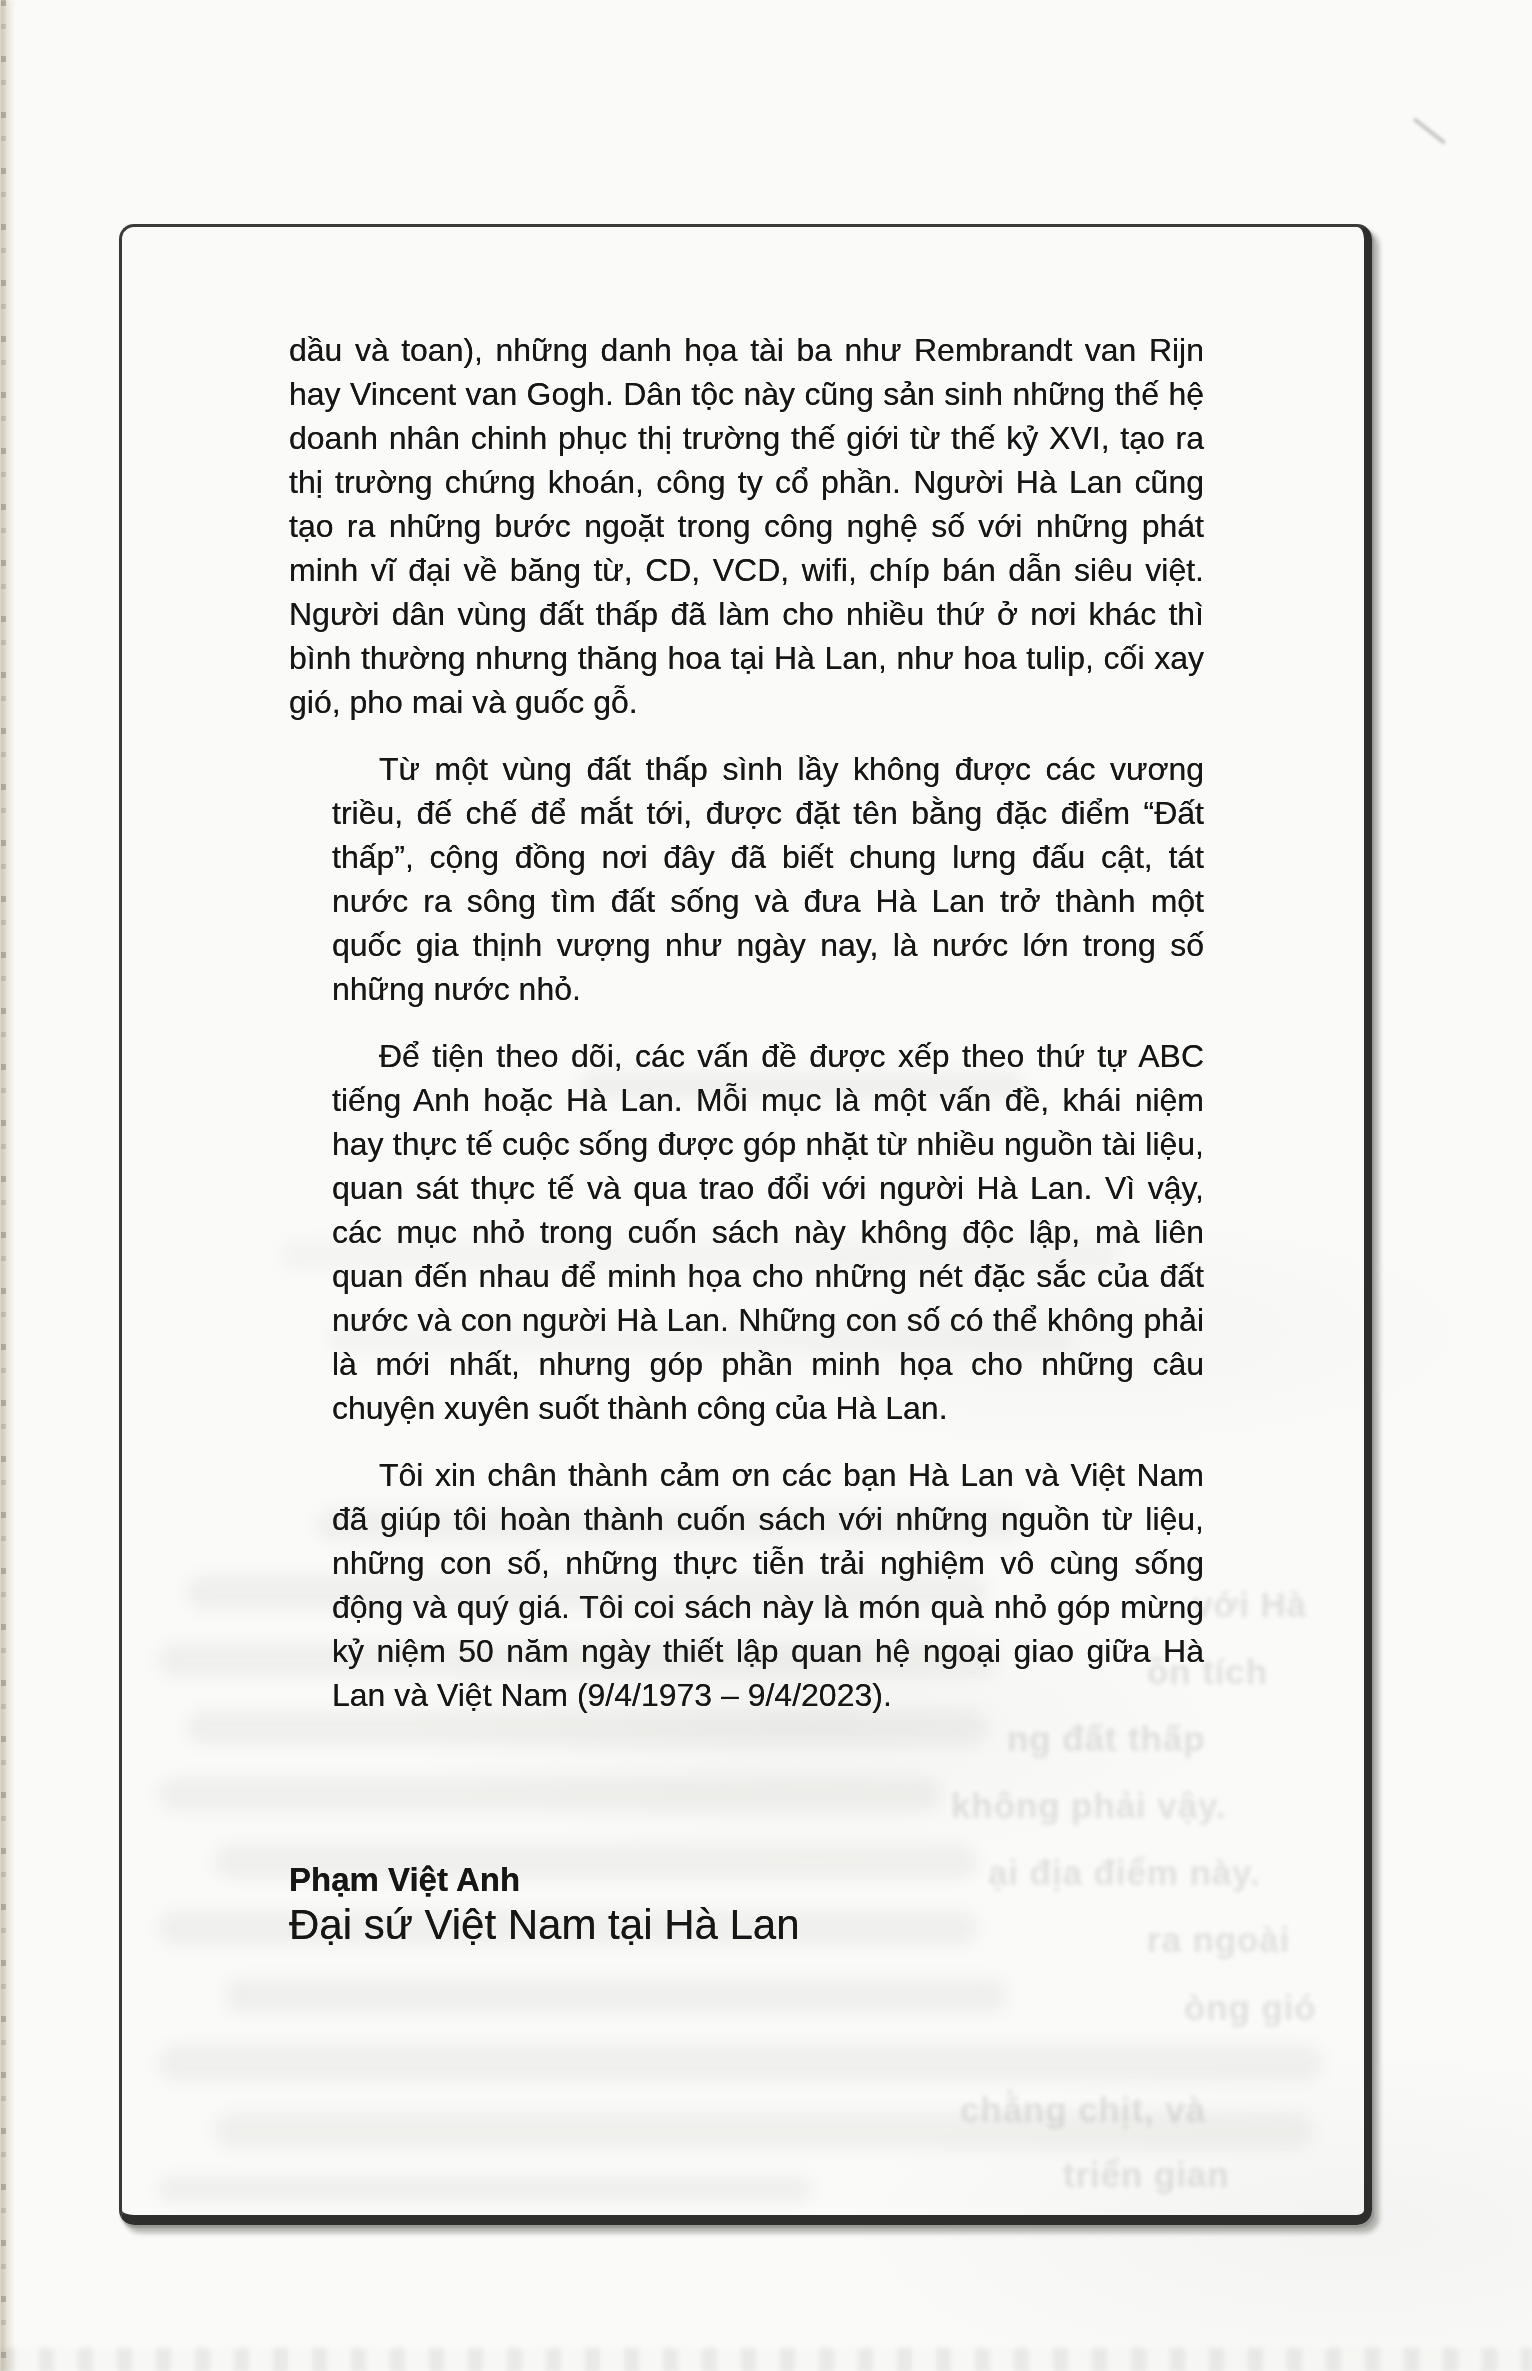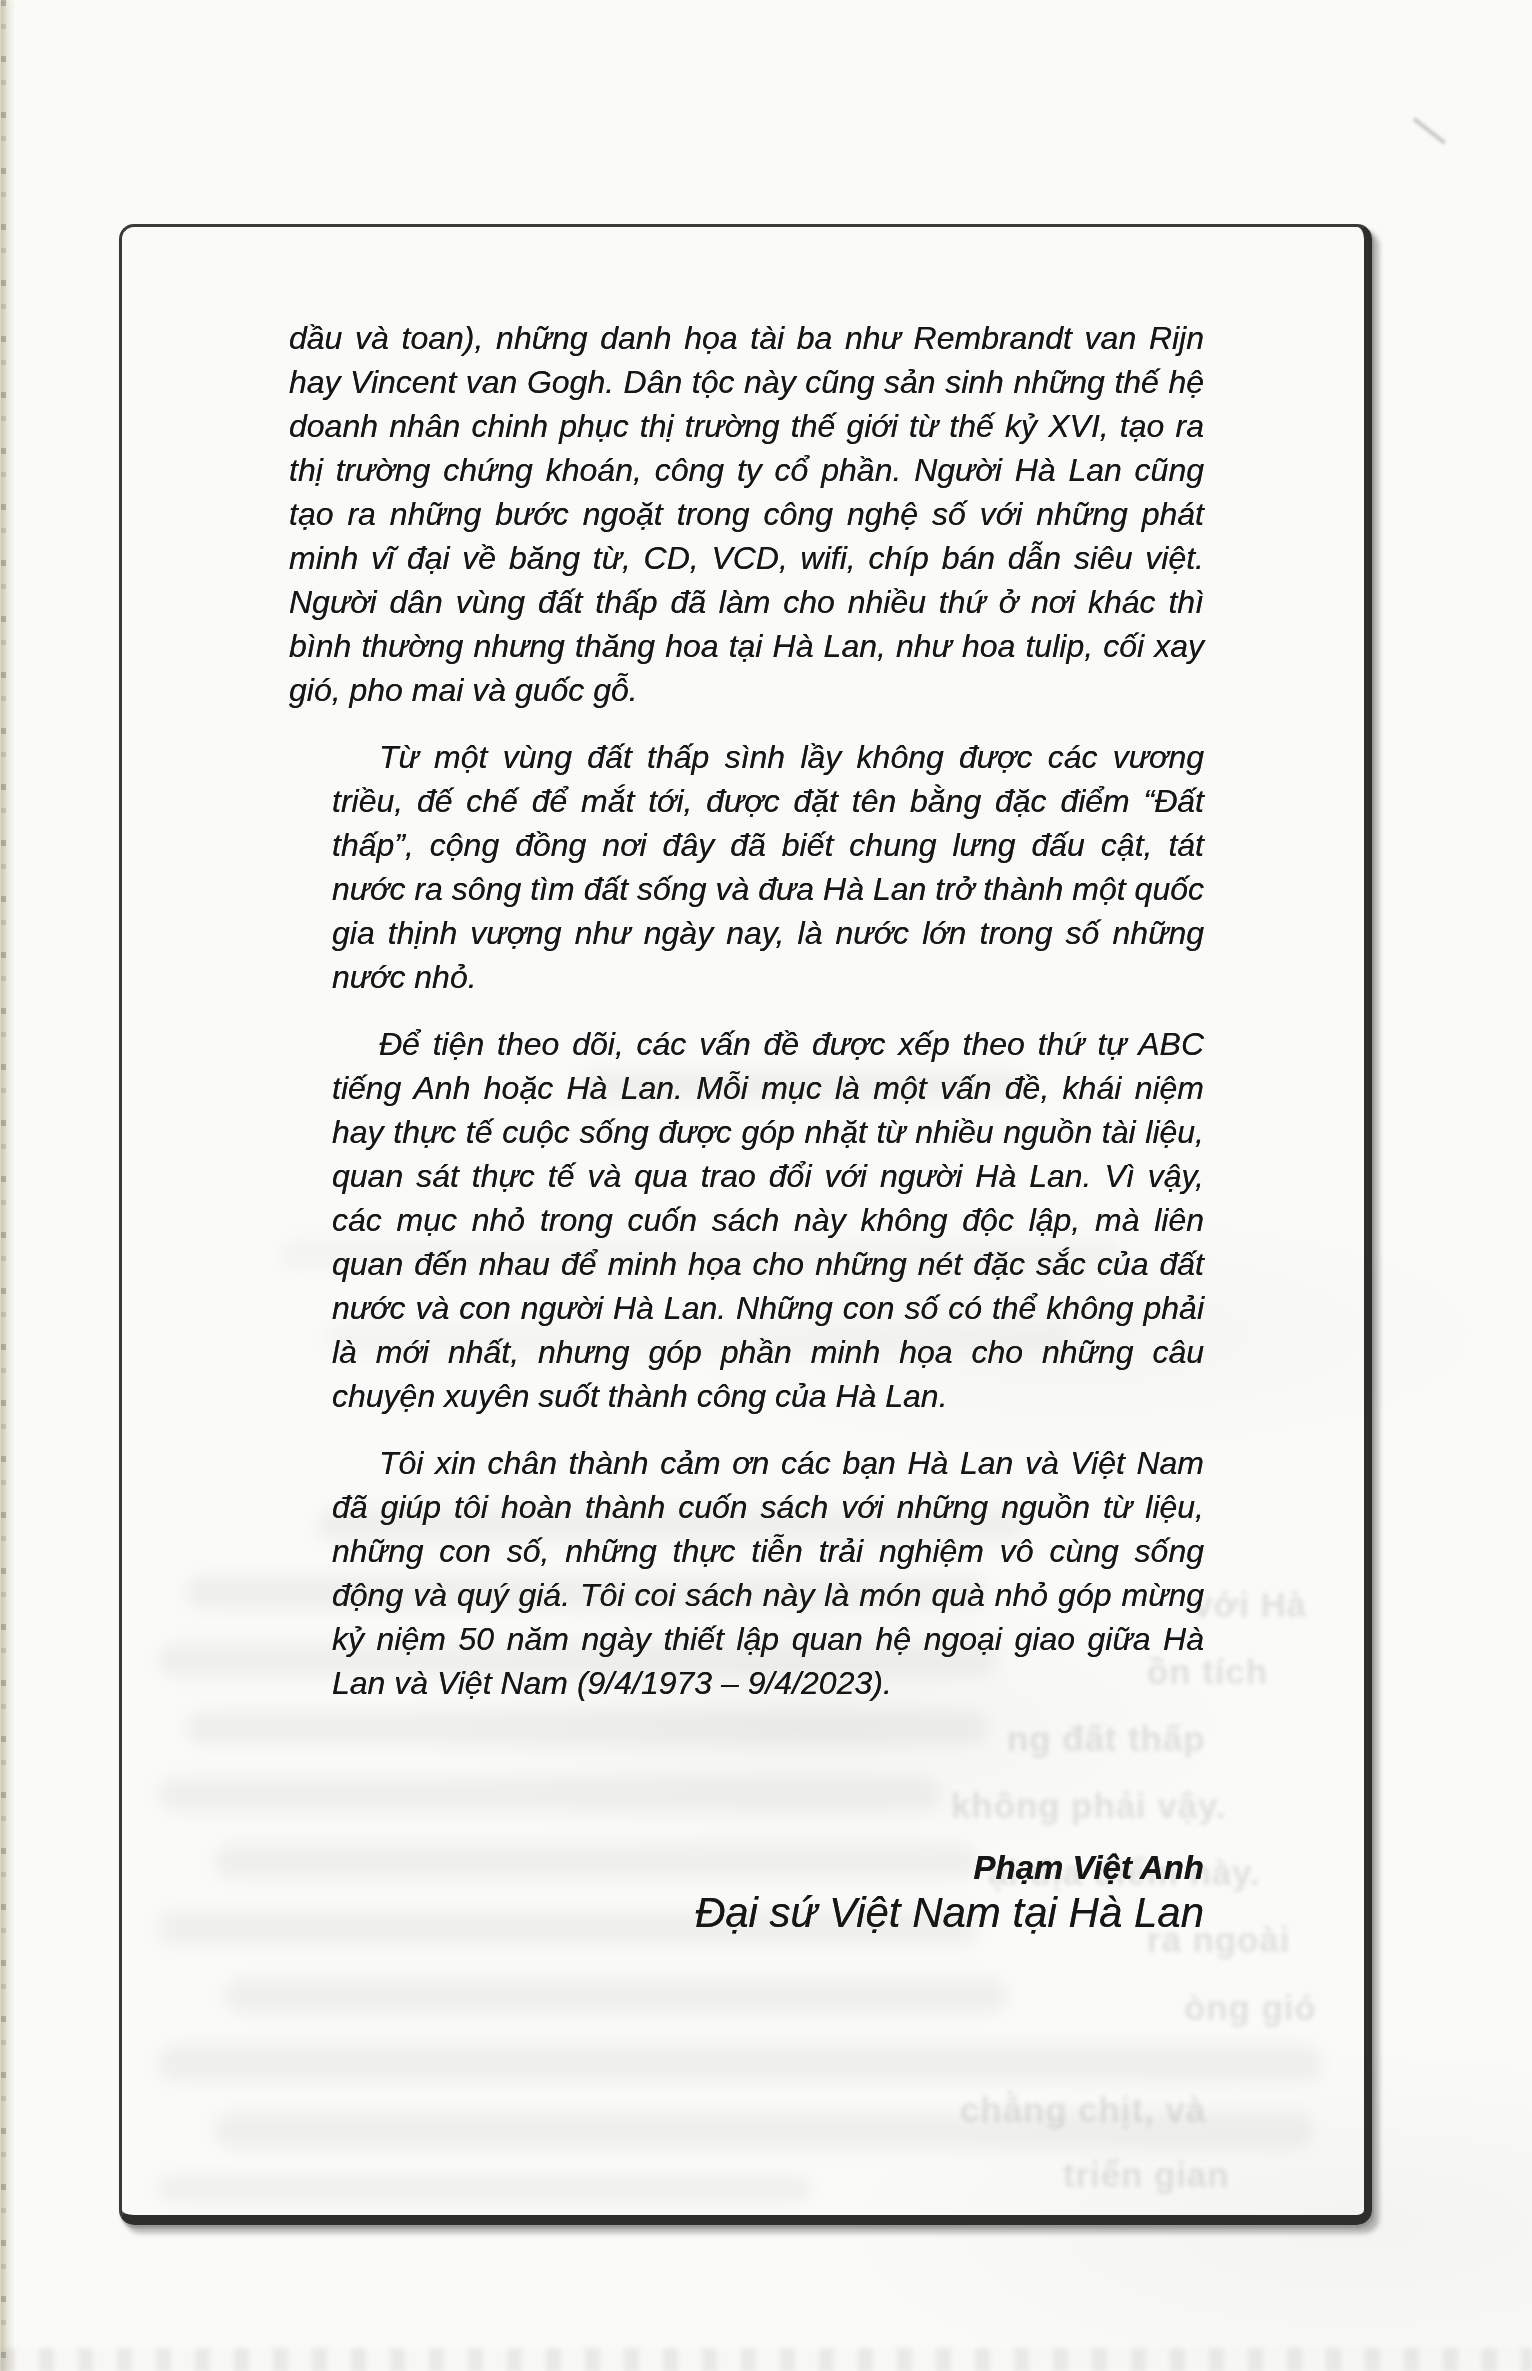--- a/index.html
+++ b/index.html
@@ -46,32 +46,31 @@
     width: 1242px; height: 1988px;
     border: 3.7px solid #3a3a38;
     border-right: 8.4px solid #2e2e2c;
     border-bottom: 10.3px solid #2e2e2c;
     border-radius: 15px;
     box-shadow: 6.5px 7.5px 5.6px rgba(112,112,106,0.5), 1.9px 2.8px 1.9px rgba(90,90,85,0.35);
     background: transparent;
   }
   
   .text-block {
-    position: absolute; left: 289px; top: 316px; width: 915px;
+    position: absolute; left: 289px; top: 328px; width: 915px;
     color: #161616;
     font-size: 32px; line-height: 44px;
     text-align: justify;
     text-shadow: 0 0 0.5px rgba(20,20,20,0.85);
-    font-style: italic;
   }
   .text-block p { margin: 0; }
   .text-block p + p { margin-top: 23px; text-indent: 47px; margin-left: 43px; }
   .signature {
     margin-top: 140px;
-    text-align: right;
+    text-align: left;
     line-height: 45px;
   }
   .signature .sig-name { font-weight: bold; font-size: 33px; }
   .signature .sig-title, .signature .sig-tenure { font-size: 42px; }
   
   .ghost {
     position: absolute;
     font-weight: bold; font-size: 35px;
     color: #34342f; opacity: 0.13;
     filter: blur(2.1px);

